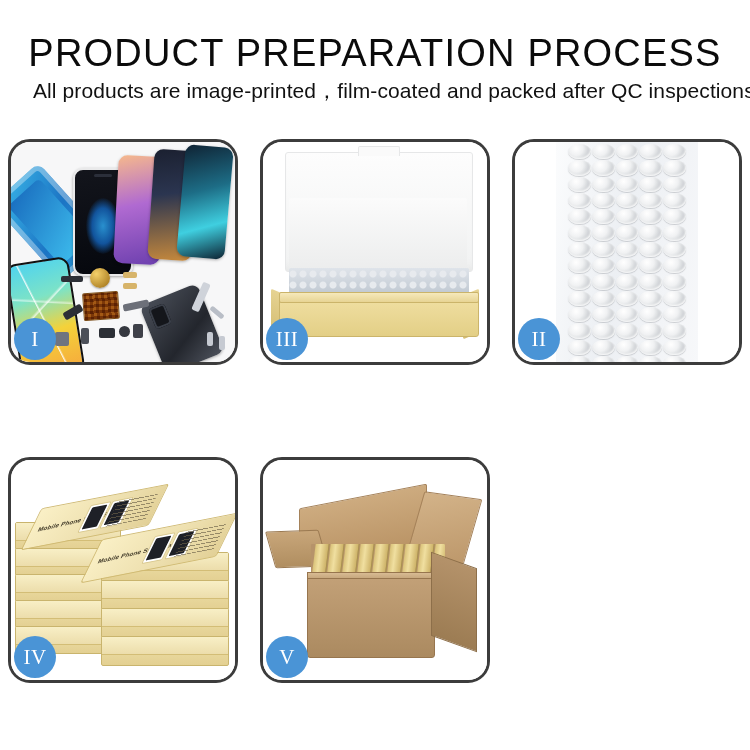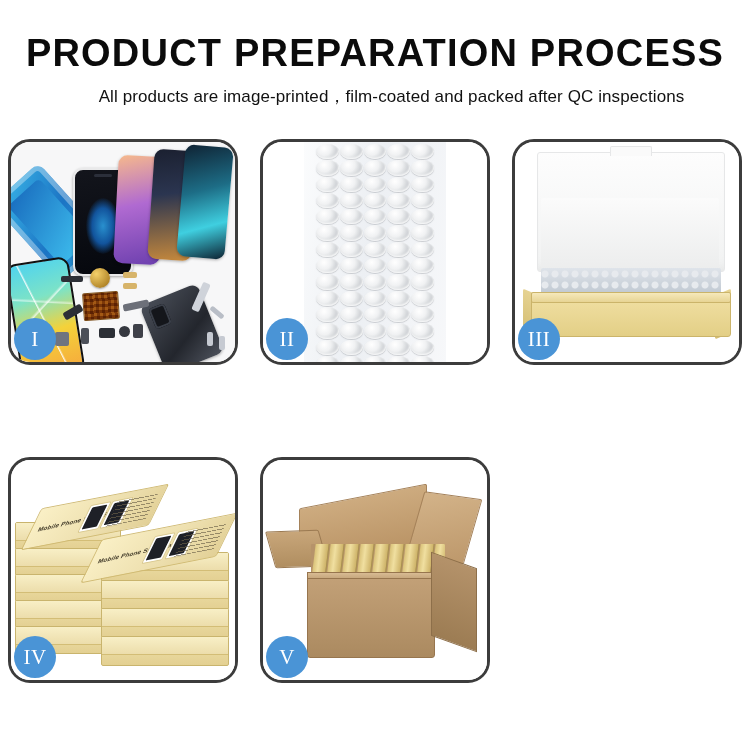--- a/index.html
+++ b/index.html
@@ -10,28 +10,28 @@
     overflow:hidden;
     position:relative;
   }
   .page{width:750px;height:750px;position:relative;}
 
   
   .header{padding-top:34px;text-align:center;}
   .title{
     font-size:38px;
     letter-spacing:1.2px;
-    font-weight:700;
+    font-weight:400;
     color:#0b0b0b;
     line-height:1;
     white-space:nowrap;
   }
   .subtitle{
-    margin-top:13px;
-    font-size:17px;
+    margin-top:5px;
+    font-size:21px;
     color:#111;
     font-weight:400;
     letter-spacing:.1px;
     white-space:nowrap;
     padding-left:33px;
   }
 
   
   .grid{
     position:absolute;
@@ -359,109 +359,109 @@
         <div class="sm s10"></div>
         <div class="sm s11"></div>
         <div class="sm s12"></div>
         <div class="sm s13"></div>
         <div class="sm s14"></div>
       </div>
       <div class="badge">I</div>
     </div>
 
     <div class="panel">
-      <div class="scene p2">
-        <div class="wrapsheet"></div>
-        <div class="bubbles" id="bubbles">
-            <div class="bub"></div>
-            <div class="bub"></div>
-            <div class="bub"></div>
-            <div class="bub"></div>
-            <div class="bub"></div>
-            <div class="bub"></div>
-            <div class="bub"></div>
-            <div class="bub"></div>
-            <div class="bub"></div>
-            <div class="bub"></div>
-            <div class="bub"></div>
-            <div class="bub"></div>
-            <div class="bub"></div>
-            <div class="bub"></div>
-            <div class="bub"></div>
-            <div class="bub"></div>
-            <div class="bub"></div>
-            <div class="bub"></div>
-            <div class="bub"></div>
-            <div class="bub"></div>
-            <div class="bub"></div>
-            <div class="bub"></div>
-            <div class="bub"></div>
-            <div class="bub"></div>
-            <div class="bub"></div>
-            <div class="bub"></div>
-            <div class="bub"></div>
-            <div class="bub"></div>
-            <div class="bub"></div>
-            <div class="bub"></div>
-            <div class="bub"></div>
-            <div class="bub"></div>
-            <div class="bub"></div>
-            <div class="bub"></div>
-            <div class="bub"></div>
-            <div class="bub"></div>
-            <div class="bub"></div>
-            <div class="bub"></div>
-            <div class="bub"></div>
-            <div class="bub"></div>
-            <div class="bub"></div>
-            <div class="bub"></div>
-            <div class="bub"></div>
-            <div class="bub"></div>
-            <div class="bub"></div>
-            <div class="bub"></div>
-            <div class="bub"></div>
-            <div class="bub"></div>
-            <div class="bub"></div>
-            <div class="bub"></div>
-            <div class="bub"></div>
-            <div class="bub"></div>
-            <div class="bub"></div>
-            <div class="bub"></div>
-            <div class="bub"></div>
-            <div class="bub"></div>
-            <div class="bub"></div>
-            <div class="bub"></div>
-            <div class="bub"></div>
-            <div class="bub"></div>
-            <div class="bub"></div>
-            <div class="bub"></div>
-            <div class="bub"></div>
-            <div class="bub"></div>
-            <div class="bub"></div>
-            <div class="bub"></div>
-            <div class="bub"></div>
-            <div class="bub"></div>
-            <div class="bub"></div>
-            <div class="bub"></div>
-          </div>
-      </div>
-      <div class="badge">II</div>
-    </div>
-
-    <div class="panel">
       <div class="scene p3">
         <div class="m-lid"></div>
         <div class="m-foam"></div>
         <div class="m-bubblestrip"></div>
         <div class="m-flapL"></div>
         <div class="m-flapR"></div>
         <div class="m-front"></div>
         <div class="m-rim"></div>
       </div>
       <div class="badge">III</div>
+    </div>
+
+    <div class="panel">
+      <div class="scene p2">
+        <div class="wrapsheet"></div>
+        <div class="bubbles" id="bubbles">
+            <div class="bub"></div>
+            <div class="bub"></div>
+            <div class="bub"></div>
+            <div class="bub"></div>
+            <div class="bub"></div>
+            <div class="bub"></div>
+            <div class="bub"></div>
+            <div class="bub"></div>
+            <div class="bub"></div>
+            <div class="bub"></div>
+            <div class="bub"></div>
+            <div class="bub"></div>
+            <div class="bub"></div>
+            <div class="bub"></div>
+            <div class="bub"></div>
+            <div class="bub"></div>
+            <div class="bub"></div>
+            <div class="bub"></div>
+            <div class="bub"></div>
+            <div class="bub"></div>
+            <div class="bub"></div>
+            <div class="bub"></div>
+            <div class="bub"></div>
+            <div class="bub"></div>
+            <div class="bub"></div>
+            <div class="bub"></div>
+            <div class="bub"></div>
+            <div class="bub"></div>
+            <div class="bub"></div>
+            <div class="bub"></div>
+            <div class="bub"></div>
+            <div class="bub"></div>
+            <div class="bub"></div>
+            <div class="bub"></div>
+            <div class="bub"></div>
+            <div class="bub"></div>
+            <div class="bub"></div>
+            <div class="bub"></div>
+            <div class="bub"></div>
+            <div class="bub"></div>
+            <div class="bub"></div>
+            <div class="bub"></div>
+            <div class="bub"></div>
+            <div class="bub"></div>
+            <div class="bub"></div>
+            <div class="bub"></div>
+            <div class="bub"></div>
+            <div class="bub"></div>
+            <div class="bub"></div>
+            <div class="bub"></div>
+            <div class="bub"></div>
+            <div class="bub"></div>
+            <div class="bub"></div>
+            <div class="bub"></div>
+            <div class="bub"></div>
+            <div class="bub"></div>
+            <div class="bub"></div>
+            <div class="bub"></div>
+            <div class="bub"></div>
+            <div class="bub"></div>
+            <div class="bub"></div>
+            <div class="bub"></div>
+            <div class="bub"></div>
+            <div class="bub"></div>
+            <div class="bub"></div>
+            <div class="bub"></div>
+            <div class="bub"></div>
+            <div class="bub"></div>
+            <div class="bub"></div>
+            <div class="bub"></div>
+          </div>
+      </div>
+      <div class="badge">II</div>
     </div>
 
     <div class="panel">
       <div class="scene p4">
         <div class="stack">
 
           <div class="sbox" style="left:0px;top:48px;width:104px;height:26px;">
               <span class="lid"></span>
             </div>
           <div class="sbox" style="left:0px;top:74px;width:104px;height:26px;">

